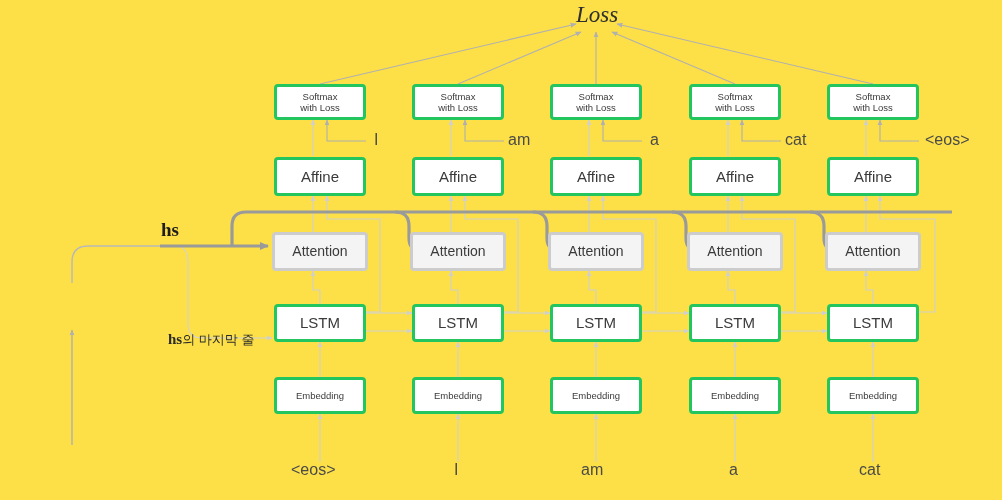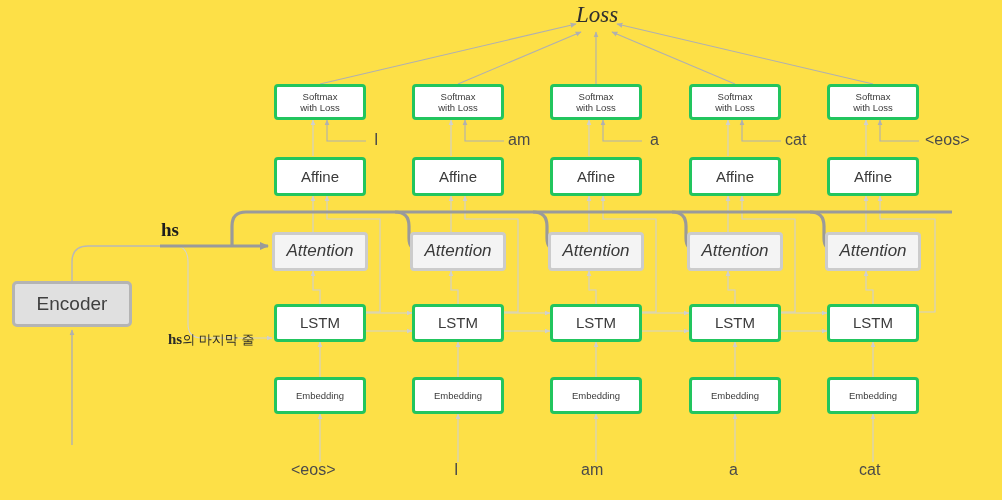--- a/index.html
+++ b/index.html
@@ -10,21 +10,21 @@
 
   .node{position:absolute;box-sizing:border-box;display:flex;
         align-items:center;justify-content:center;text-align:center;
         border:3px solid #22c55e;border-radius:4px;background:#ffffff;
         color:#3a3a3a;line-height:1.18;}
   .node.shaded{background:#f4f4f4;border-color:#cccccc;}
   .node.encoder{background:#e0e0e0;border-color:#b4b4b4;border-radius:5px;
         font-size:19px;color:#404040;}
   .node.softmax{font-size:9.5px;}
   .node.affine{font-size:15px;}
-  .node.attn{font-size:17px;font-style:italic;}
+  .node.attn{font-size:14px;}
   .node.lstm{font-size:15px;}
   .node.embed{font-size:9.5px;}
 
   .lbl{position:absolute;color:#3c3c3c;white-space:nowrap;}
   .lbl.loss{font-family:"Liberation Serif","DejaVu Serif",serif;
         font-style:italic;font-size:23px;color:#2f2f2f;}
   .lbl.token{font-size:16px;color:#4a4a4a;}
   .lbl.teacher{font-size:16px;color:#4a4a4a;}
   .lbl.hs{font-family:"Liberation Serif","DejaVu Serif",serif;
         font-weight:bold;font-size:19px;color:#1d1d1d;}
@@ -246,20 +246,17 @@
   <div class="node embed" style="left:827px;top:377px;width:92px;height:37px;">
     <span>Embedding</span>
     </div>
 
   <div class="lbl token" style="left:291px;top:461px;">&lt;eos&gt;</div>
   <div class="lbl token" style="left:454px;top:461px;">I</div>
   <div class="lbl token" style="left:581px;top:461px;">am</div>
   <div class="lbl token" style="left:729px;top:461px;">a</div>
   <div class="lbl token" style="left:859px;top:461px;">cat</div>
 
-  <div class="node encoder" style="left:12px;top:281px;width:120px;height:46px;">
-    <span>Encoder</span>
-  </div>
 
   <div class="lbl hs" style="left:161px;top:219px;">hs</div>
   <div class="lbl hslast" style="left:168px;top:331px;"><b>hs</b><span>의 마지막 줄</span></div>
 
 </div>
 
 </body></html>

